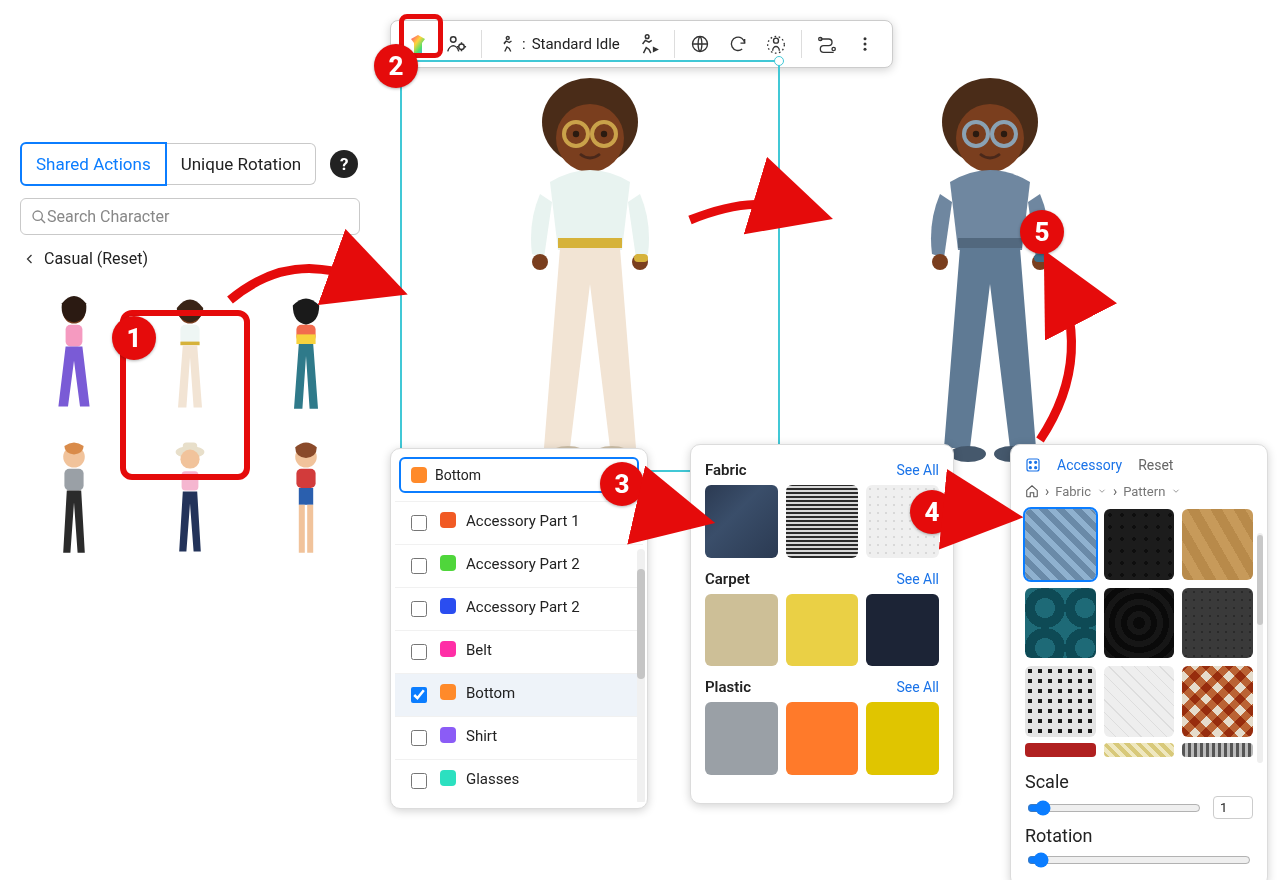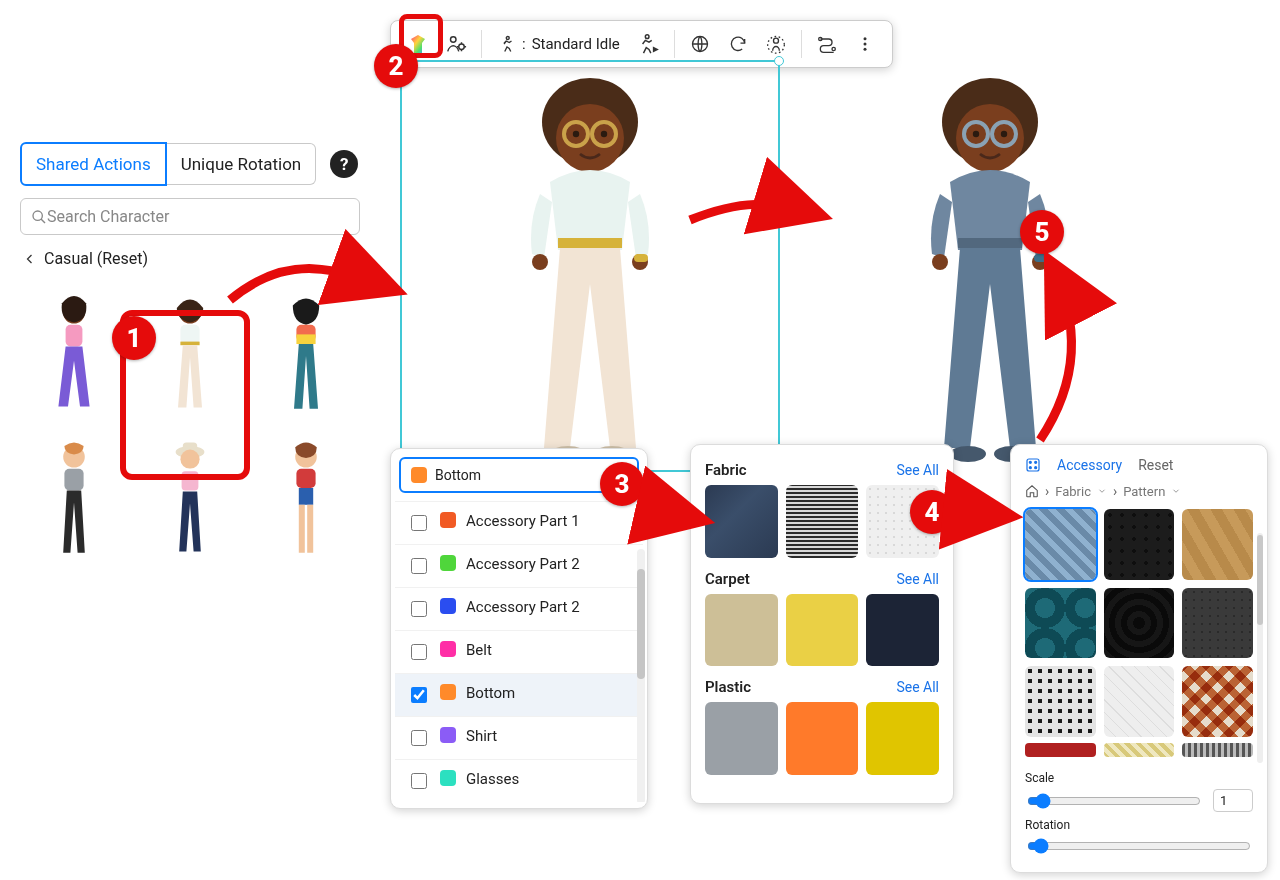--- a/index.html
+++ b/index.html
@@ -241,21 +241,21 @@
     margin-bottom: 6px;
     position: relative;
   }
   .panel-pattern .grid .tex {
     width: 100%; aspect-ratio: 1/1; border-radius: 6px; background: #999;
     position: relative;
   }
   .panel-pattern .grid .tex.sel { outline: 2px solid var(--blue); }
   .strip { display: grid; grid-template-columns: repeat(3,1fr); gap: 8px; height: 14px; margin-bottom: 14px;}
   .strip div { border-radius: 4px; }
-  .panel-pattern .ctrl-label { font-size: 12px; margin: 6px 0 4px; }
+  .panel-pattern .ctrl-label { font-size: 18px; margin: 6px 0 4px; }
   .slider { display: flex; align-items: center; gap: 10px; }
   .slider input[type=range]{ flex: 1; accent-color: var(--blue); }
   .slider .val {
     width: 40px; border: 1px solid #ccc; border-radius: 4px; padding: 3px 6px; font-size: 13px;
   }
   .panel-pattern .vscroll {
     position: absolute; right: 4px; top: 88px; width: 6px; height: 230px; background: #eee; border-radius: 3px;
   }
   .panel-pattern .vscroll .thumb { position: absolute; top: 2px; width: 6px; height: 90px; background: #c8c8c8; border-radius: 3px; }
 

